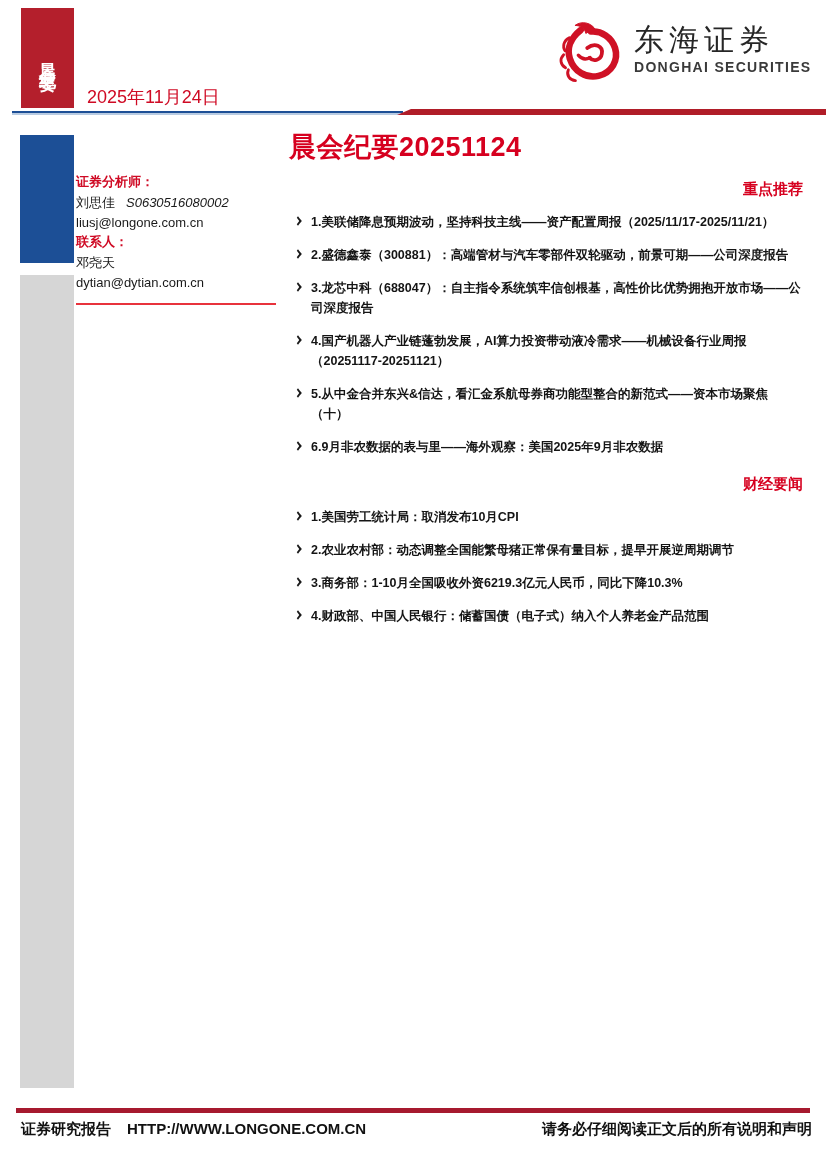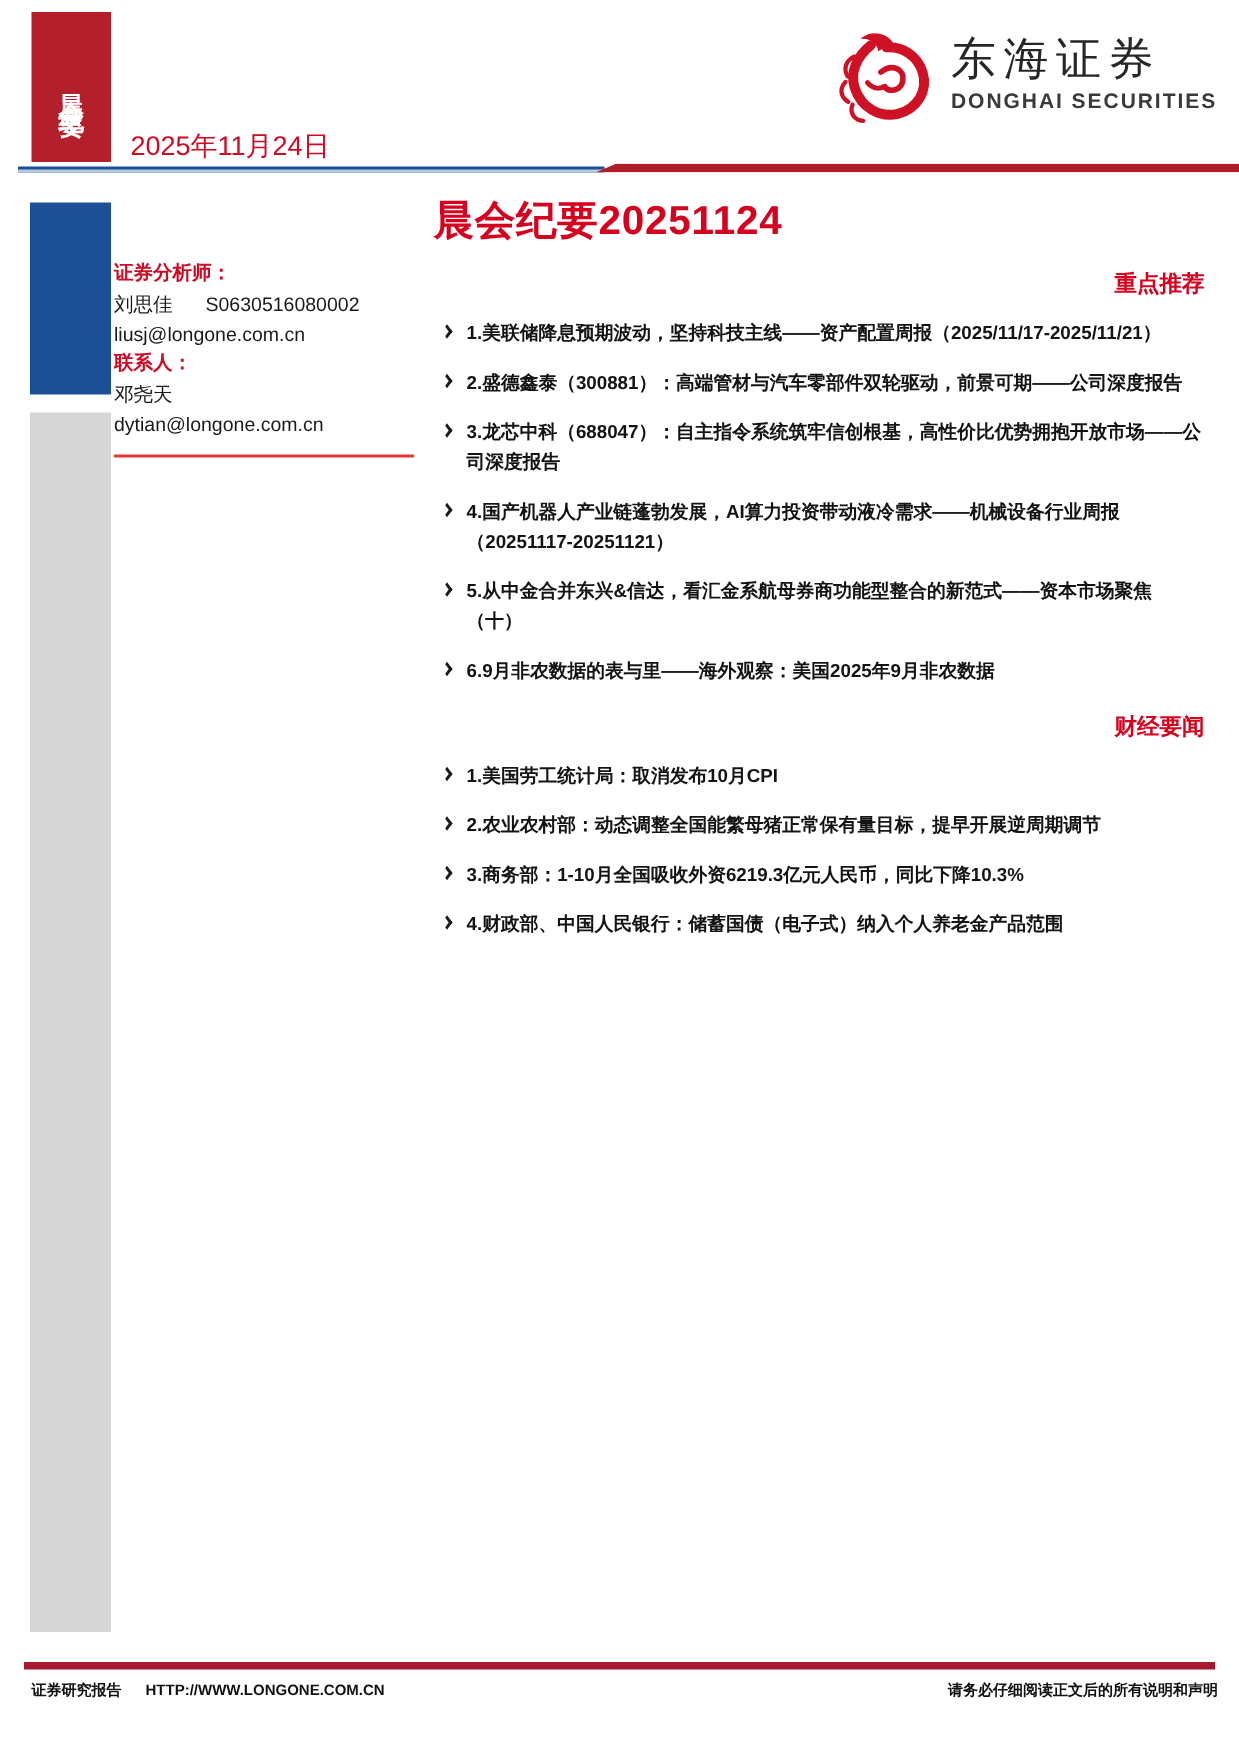--- a/index.html
+++ b/index.html
@@ -32,38 +32,38 @@
     background:#b01d28; clip-path:polygon(14px 0, 100% 0, 100% 100%, 0 100%); }
 
   
   .blue-block { position:absolute; left:20px; top:135px; width:54px; height:128px; background:#1c4f96; }
   .gray-bar  { position:absolute; left:20px; top:275px; width:54px; height:813px; background:#d6d6d6; }
 
   
   .analysts { position:absolute; left:76px; top:171px; width:210px; font-size:13px; color:#1a1a1a; }
   .analysts .hd { color:#cf0a24; font-weight:bold; font-size:13px; margin-top:2px; }
   .analysts .ln { margin-top:4px; line-height:16px; }
-  .analysts .cert { margin-left:22px; }
+  .analysts .cert { margin-left:11px;font-style:italic; }
   .analysts .redline { width:200px; border:none; border-top:2px solid #e8323c; margin-top:12px; }
 
   
   .main { position:absolute; left:289px; top:132px; width:514px; }
   .report-title { font-size:27px; font-weight:bold; color:#d6001f; line-height:30px; letter-spacing:0.5px; }
   .sec-hd { font-size:15px; font-weight:bold; color:#d6001f; margin-top:18px;text-align:right; }
   ul.items { list-style:none; }
   ul.items li { display:flex; margin-top:13px; font-size:12.5px; font-weight:bold;
     color:#141414; line-height:20px; }
   .bullet { flex:0 0 auto; width:6px; height:6px; margin:6px 10px 0 6px;
     border-right:2px solid #1a1a1a; border-bottom:2px solid #1a1a1a;
     transform:rotate(-45deg) skew(-8deg,-8deg); }
 
   
   .footer-bar { position:absolute; left:16px; top:1108px; width:794px; height:5px; background:#a6192e; }
   .footer-row { position:absolute; left:21px; top:1120px; width:791px;
-    display:flex; justify-content:space-between; font-size:10px; font-weight:bold; color:#111; }
+    display:flex; justify-content:space-between; font-size:15px; font-weight:bold; color:#111; }
   .footer-left .site { margin-left:16px; }
 </style>
 </head>
 <body>
 
 <div class="page">
 
   <div class="red-tab">
     <span>晨会纪要</span>
   </div>
@@ -95,21 +95,21 @@
   <div class="gray-bar"></div>
 
   <div class="analysts">
     <div class="hd">证券分析师：</div>
     <div class="ln">
       <span>刘思佳</span><span class="cert">S0630516080002</span>
     </div>
     <div class="ln">liusj@longone.com.cn</div>
     <div class="hd">联系人：</div>
     <div class="ln">邓尧天</div>
-    <div class="ln">dytian@longone.com.cn</div>
+    <div class="ln">dytian@dytian.com.cn</div>
     <hr class="redline">
   </div>
 
   <div class="main">
     <div class="report-title">晨会纪要20251124</div>
 
     <div class="sec-hd">重点推荐</div>
     <ul class="items">
       <li>
           <span class="bullet"></span>

